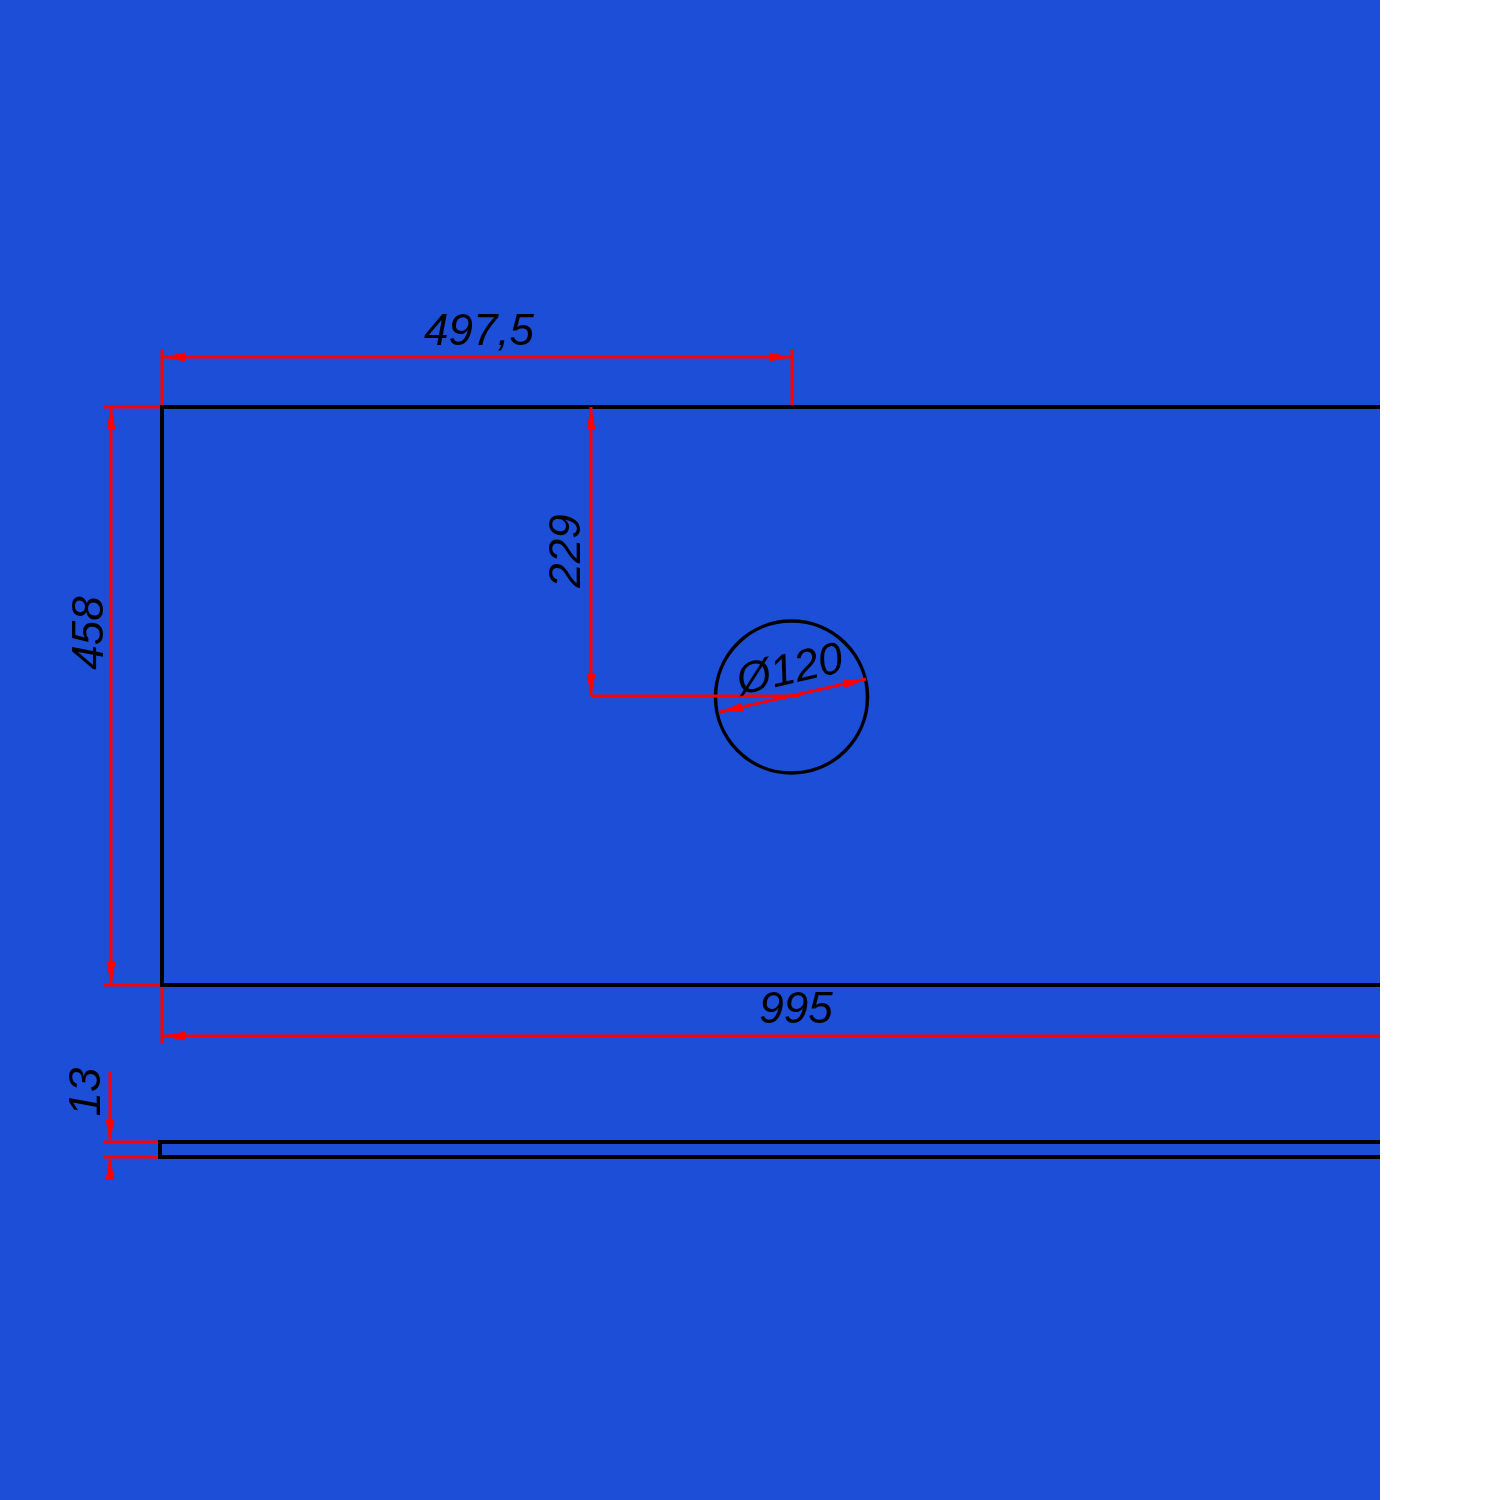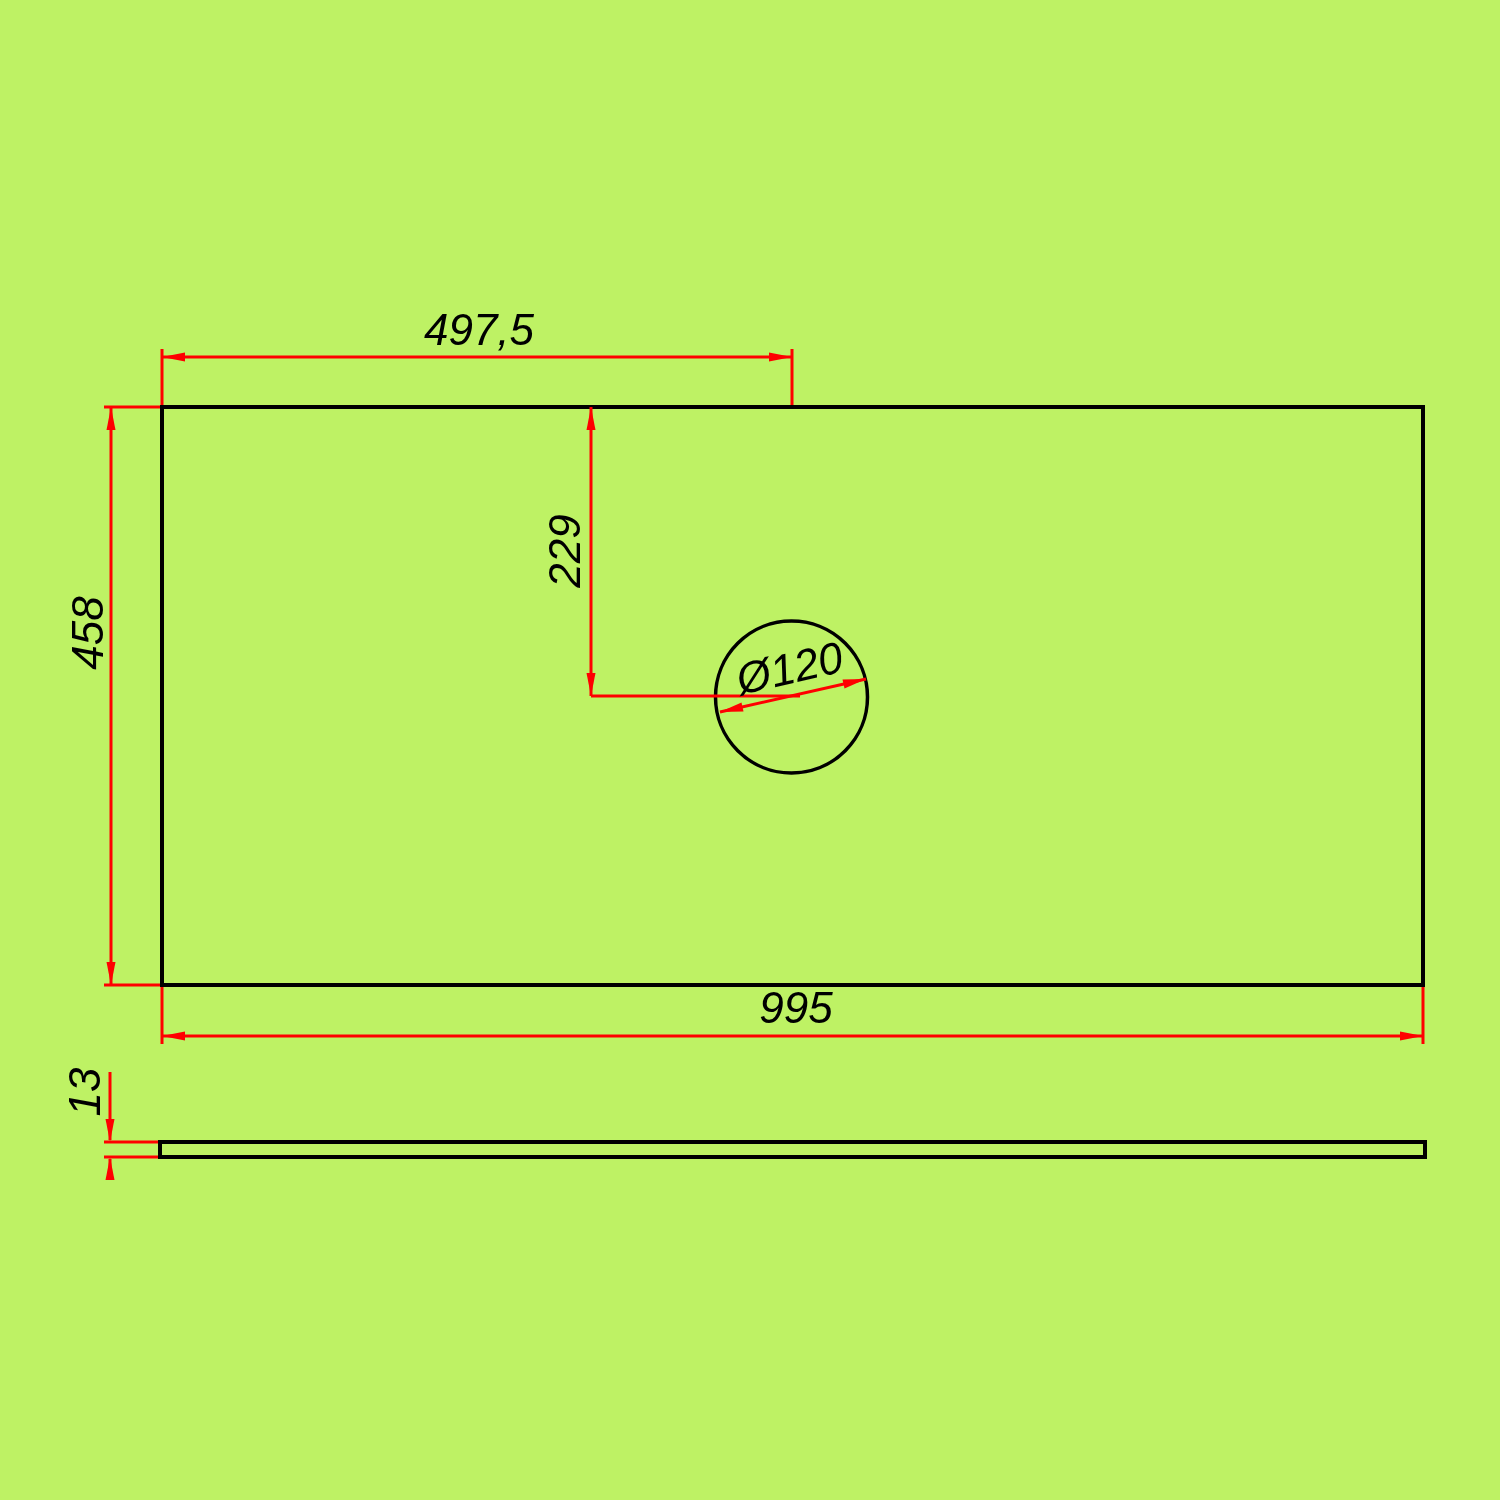--- a/index.html
+++ b/index.html
@@ -5,23 +5,23 @@
   html, body {
     margin: 0;
     padding: 0;
     background: #ffffff;
     width: 1500px;
     height: 1500px;
     font-family: "Liberation Sans", sans-serif;
   }
   .canvas-wrap {
     position: relative;
-    width: 1500px;
+    width: 1380px;
     height: 1500px;
-    background: #bef264;
+    background: #1d4ed8;
     overflow: hidden;
   }
   svg { display: block; }
   .outline { stroke-width: 4; }
   .outline-circle { stroke-width: 3.5; }
   .dim-line { stroke-width: 3; fill: none; }
   .dim-text {
     font-family: "Liberation Sans", sans-serif;
     font-style: italic;
     font-size: 44px;

